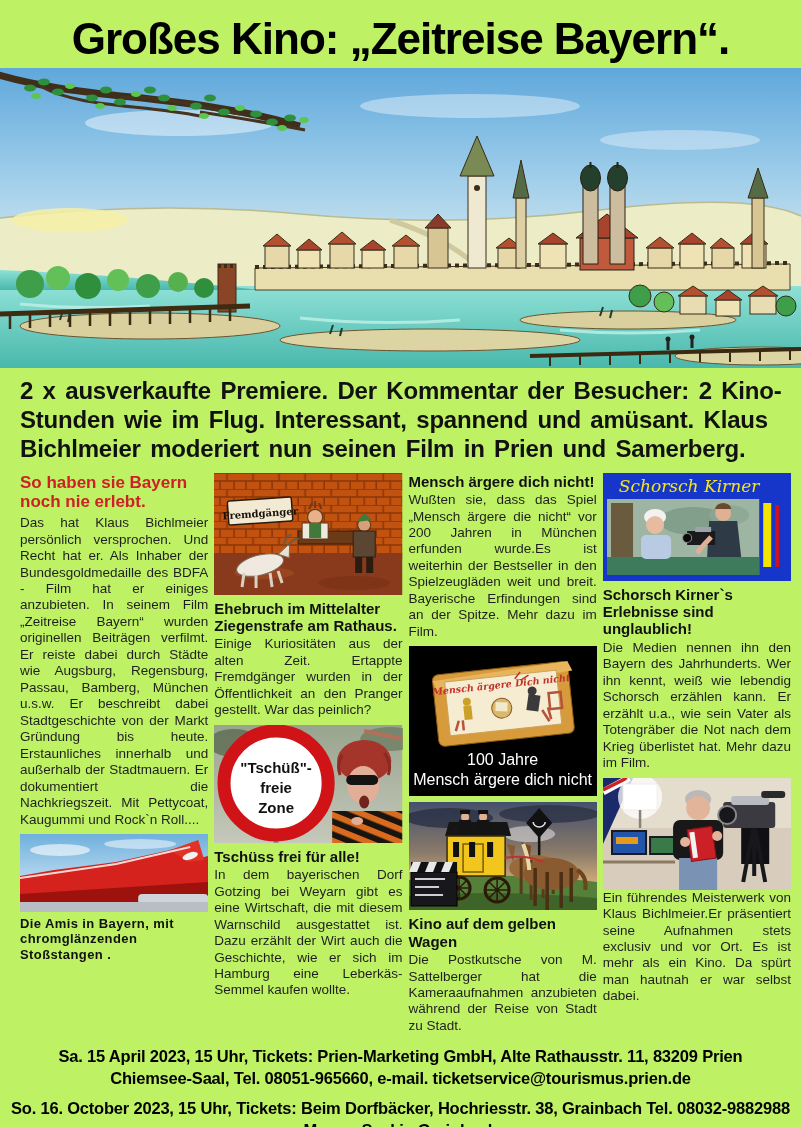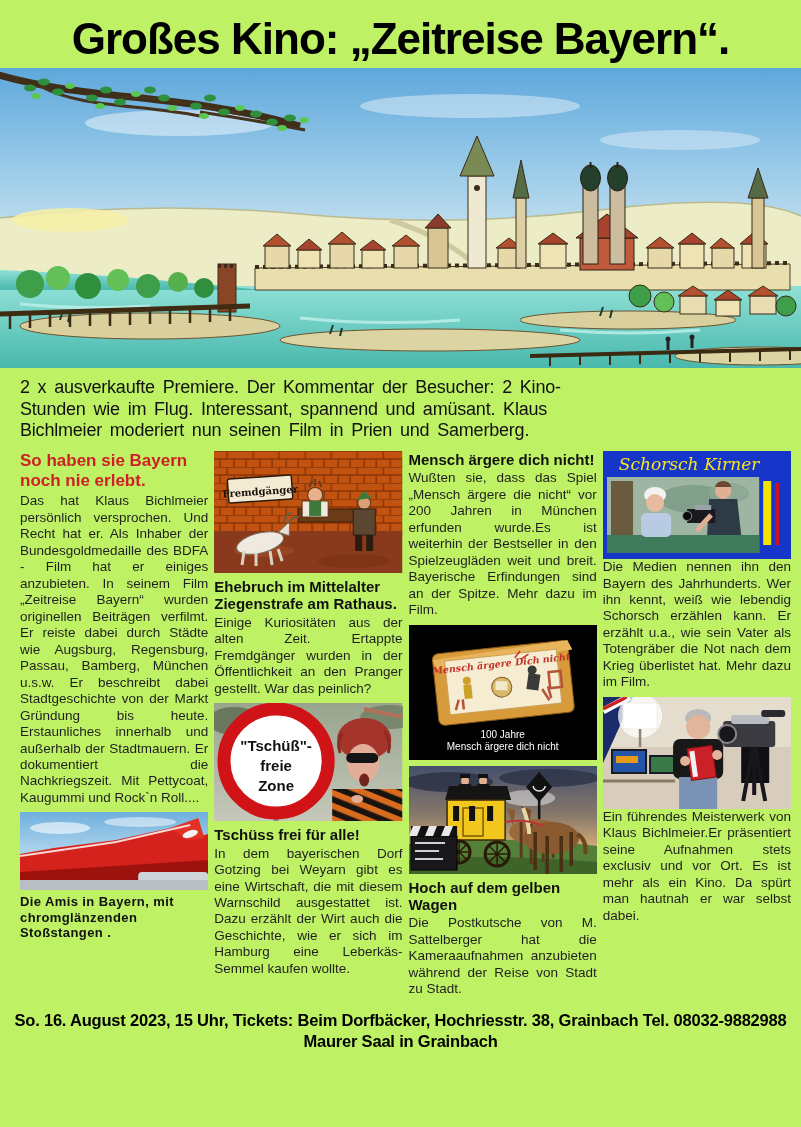--- a/index.html
+++ b/index.html
@@ -1,34 +1,34 @@
 <!DOCTYPE html>
 <html><head>
 <meta charset="utf-8">
 <style>
   html,body{margin:0;padding:0;background:#9a9a9a;}
   .page{width:801px;height:1127px;margin:0 auto;background:#bef264;position:relative;overflow:hidden;
         font-family:"Liberation Sans",sans-serif;color:#1c1c1c;}
   .title{margin:0;padding:14px 0 0;text-align:center;font-size:44px;font-weight:800;color:#000;
          letter-spacing:-1px;line-height:1.12;}
   .pano{display:block;margin-top:5px;}
-  .intro{margin:9px 18px 0 20px;font-weight:normal;font-size:18px;line-height:1.2;color:#111;
+  .intro{margin:9px 18px 0 20px;font-weight:bold;font-size:24px;line-height:1.2;color:#111;
          white-space:pre-line;word-spacing:3px;letter-spacing:-0.2px;text-align:justify;}
   .columns{display:grid;grid-template-columns:repeat(4,1fr);gap:0 6px;margin:9px 10px 0 20px;}
   .col{min-width:0;}
   .col-heading{font-size:15px;font-weight:bold;color:#111;line-height:1.16;margin:5px 0 2px;}
   .col-heading.red{color:#cf2027;font-size:17px;line-height:1.16;margin:0 0 3px;}
   .col-heading.mt0{margin-top:0;}
   .body-text{font-size:13.5px;line-height:1.22;text-align:justify;color:#1f1f1f;}
   .fig{display:block;width:100%;margin-top:6px;}
   .fig.first{margin-top:0;}
   .caption{font-size:13px;font-weight:bold;line-height:1.18;margin-top:4px;letter-spacing:0.4px;color:#111;}
   .game-box{background:#000;margin-top:6px;padding-bottom:6px;}
   .game-box svg{display:block;width:100%;}
-  .game-cap{color:#fff;text-align:center;font-size:10px;line-height:1.25;}
+  .game-cap{color:#fff;text-align:center;font-size:16px;line-height:1.25;}
   .footer{margin-top:12px;text-align:center;font-weight:bold;color:#000;}
   .fline{font-size:16.5px;line-height:1.3;letter-spacing:-0.2px;}
   .fgroup{margin-bottom:9px;}
 </style>
 </head>
 <body>
 
 <div class="page">
 
   <h1 class="title">Großes Kino: „Zeitreise Bayern“.</h1>
@@ -352,21 +352,21 @@
           <rect x="0" y="10" width="46" height="34" fill="#18181c" stroke="#000"></rect>
           <rect x="0" y="0" width="46" height="10" fill="#111"></rect>
           <polygon points="2,0 10,0 6,10 -2,10" fill="#e8e8e8"></polygon>
           <polygon points="18,0 26,0 22,10 14,10" fill="#e8e8e8"></polygon>
           <polygon points="34,0 42,0 38,10 30,10" fill="#e8e8e8"></polygon>
           <rect x="4" y="16" width="30" height="2" fill="#cfcfcf"></rect>
           <rect x="4" y="24" width="24" height="2" fill="#cfcfcf"></rect>
           <rect x="4" y="32" width="28" height="2" fill="#cfcfcf"></rect>
         </g>
       </svg>
-      <div class="col-heading">Hoch auf dem gelben Wagen</div>
+      <div class="col-heading">Kino auf dem gelben Wagen</div>
       <div class="body-text">Die Postkutsche von M. Sattelberger hat die Kameraaufnahmen anzubieten während der Reise von Stadt zu Stadt.</div>
     </div>
 
     <div class="col">
       <svg class="fig first" viewBox="0 0 188 108" height="108" preserveAspectRatio="none">
         <rect width="188" height="108" fill="#1536c8"></rect>
         <text x="86" y="19" text-anchor="middle" font-size="17" font-style="italic" font-family="DejaVu Serif, serif" fill="#f5e51c">Schorsch Kirner</text>
         <rect x="4" y="26" width="152" height="76" fill="#9fb5a3"></rect>
         <rect x="8" y="30" width="22" height="70" fill="#6a5a3e"></rect>
         <ellipse cx="90" cy="48" rx="34" ry="14" fill="#7a9a84" opacity="0.8"></ellipse>
@@ -378,20 +378,21 @@
         <circle cx="120" cy="40" r="8" fill="#e0b094"></circle>
         <path d="M112,36 a8,6 0 0 1 16,0" fill="#6a4a2e"></path>
         <polygon points="106,48 134,48 138,84 104,84" fill="#2e3a46"></polygon>
         <rect x="84" y="58" width="28" height="14" fill="#1a1a1e"></rect>
         <circle cx="84" cy="65" r="4.5" fill="#0a0a0a" stroke="#888"></circle>
         <rect x="92" y="54" width="16" height="5" fill="#9aa3aa"></rect>
         <path d="M108,64 q-8,8 -14,16" stroke="#e0b094" stroke-width="5" fill="none"></path>
         <rect x="160" y="30" width="8" height="64" fill="#f2e400"></rect>
         <rect x="172" y="32" width="4" height="62" fill="#cc1122"></rect>
       </svg>
+      <div class="col-heading">Schorsch Kirner`s Erlebnisse sind unglaublich!</div>
       <div class="body-text">Die Medien nennen ihn den Bayern des Jahrhunderts. Wer ihn kennt, weiß wie lebendig Schorsch erzählen kann. Er erzählt u.a., wie sein Vater als Totengräber die Not nach dem Krieg überlistet hat. Mehr dazu im Film.</div>
       <svg class="fig" viewBox="0 0 188 112" height="112" preserveAspectRatio="none">
         <rect width="188" height="112" fill="#d8cdbc"></rect>
         <rect width="188" height="50" fill="#e4dccd"></rect>
         <polygon points="0,0 30,0 0,66" fill="#1a2a6a"></polygon>
         <path d="M0,14 L26,0" stroke="#ffffff" stroke-width="7"></path>
         <path d="M0,12 L24,0" stroke="#c22" stroke-width="3.5"></path>
         <rect x="20" y="6" width="34" height="26" fill="#ffffff" stroke="#c8b89a"></rect>
         <circle cx="37" cy="19" r="22" fill="#ffffff" opacity="0.75"></circle>
         <line x1="37" y1="32" x2="37" y2="50" stroke="#8a8378" stroke-width="2.5"></line>
@@ -417,18 +418,22 @@
         <rect x="158" y="13" width="24" height="7" rx="3" fill="#2a2a2e"></rect>
         <rect x="138" y="50" width="28" height="36" fill="#101014"></rect>
         <path d="M150,50 L140,104 M152,50 L162,104 M151,50 L151,98" stroke="#17171c" stroke-width="4"></path>
       </svg>
       <div class="body-text">Ein führendes Meisterwerk von Klaus Bichlmeier.Er präsentiert seine Aufnahmen stets exclusiv und vor Ort. Es ist mehr als ein Kino. Da spürt man hautnah er war selbst dabei.</div>
     </div>
   </div>
 
   <div class="footer">
     <div class="fgroup">
-      <div class="fline">So. 16. August 2023, 15 Uhr, Tickets: Beim Dorfbäcker, Hochriesstr. 38, Grainbach  Tel. 08032-9882988</div>
+      <div class="fline">Sa. 15 April 2023, 15 Uhr, Tickets: Prien-Marketing GmbH, Alte Rathausstr. 11, 83209 Prien</div>
+      <div class="fline">Chiemsee-Saal, Tel. 08051-965660, e-mail. ticketservice@tourismus.prien.de</div>
+    </div>
+    <div class="fgroup">
+      <div class="fline">So. 16. October 2023, 15 Uhr, Tickets: Beim Dorfbäcker, Hochriesstr. 38, Grainbach  Tel. 08032-9882988</div>
       <div class="fline">Maurer Saal in Grainbach</div>
     </div>
   </div>
 
 </div>
 
 </body></html>

